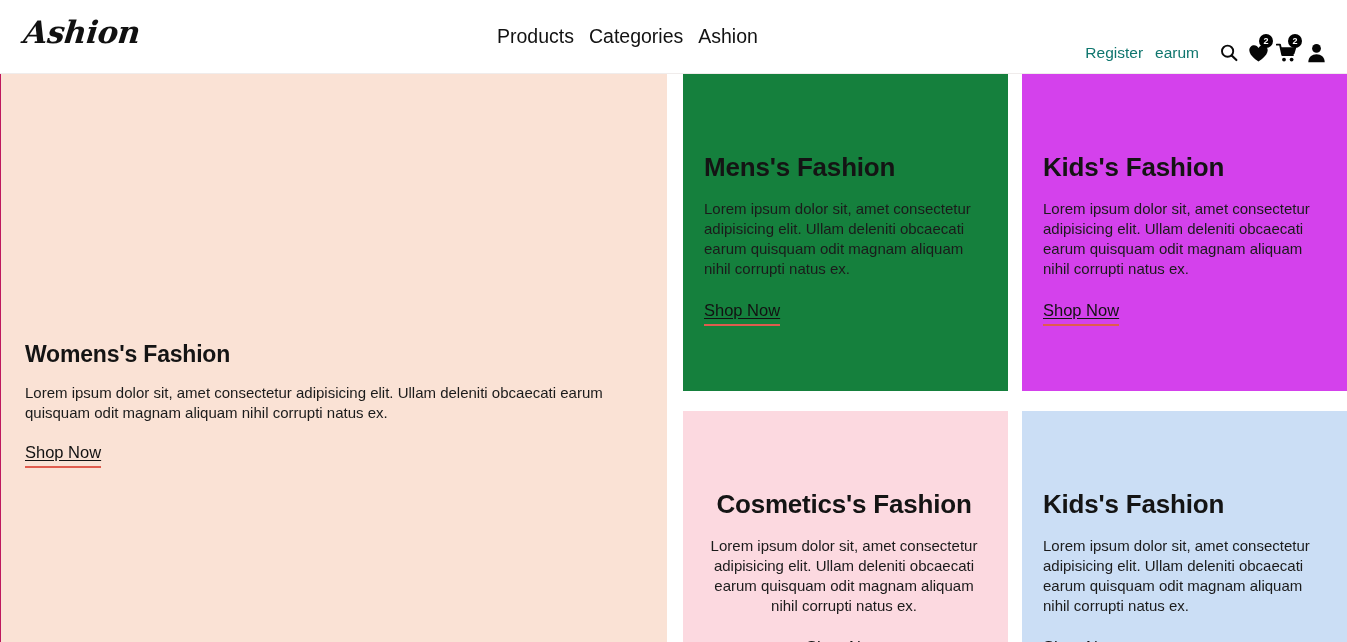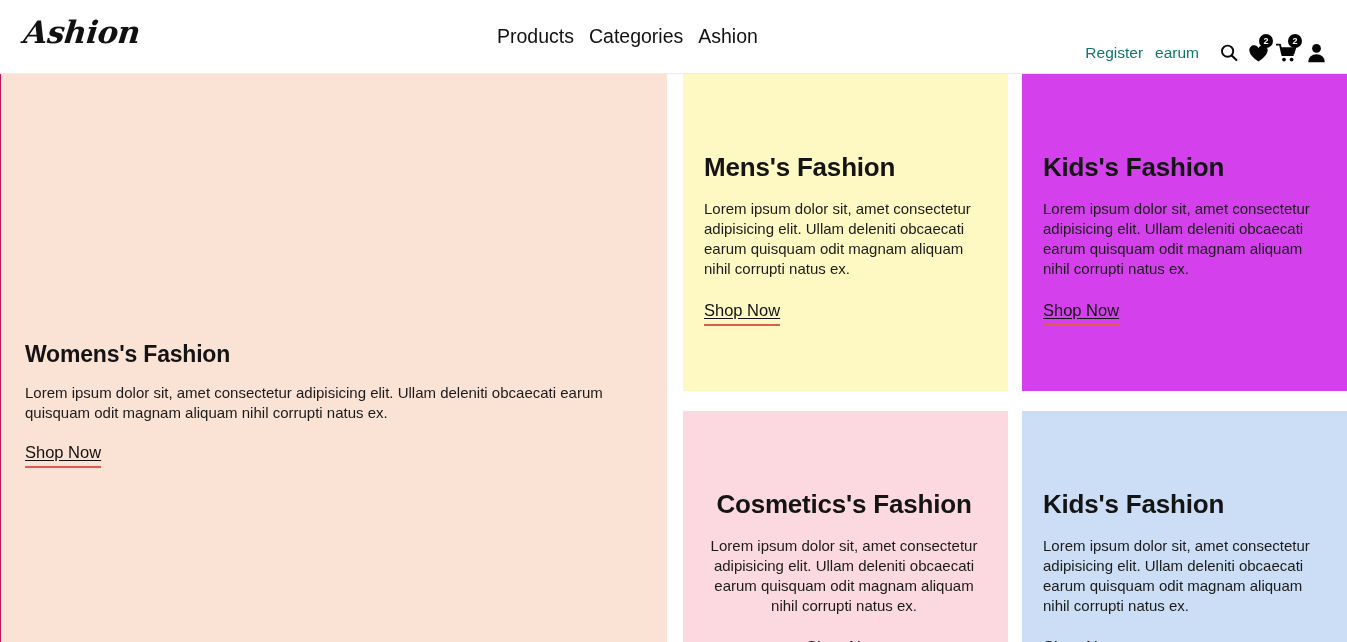--- a/index.html
+++ b/index.html
@@ -227,21 +227,21 @@
 <div class="hero">
 
   <div class="panel" id="panel-womens" style="background: rgb(250, 226, 213);">
     <div class="panel-inner">
       <h2>Womens's Fashion</h2>
       <p>Lorem ipsum dolor sit, amet consectetur adipisicing elit. Ullam deleniti obcaecati earum quisquam odit magnam aliquam nihil corrupti natus ex.</p>
       <a href="#" class="shop-now" style="border-bottom-color: rgb(224, 92, 78);">Shop Now</a>
     </div>
   </div>
 
-  <div class="panel" id="panel-mens" style="background: #fef9c3;">
+  <div class="panel" id="panel-mens" style="background: #15803d;">
     <div class="panel-inner">
       <h2>Mens's Fashion</h2>
       <p>Lorem ipsum dolor sit, amet consectetur adipisicing elit. Ullam deleniti obcaecati earum quisquam odit magnam aliquam nihil corrupti natus ex.</p>
       <a href="#" class="shop-now" style="border-bottom-color: rgb(224, 92, 78);">Shop Now</a>
     </div>
   </div>
 
   <div class="panel" id="panel-kids-top" style="background: rgb(212, 65, 236);">
     <div class="panel-inner">
       <h2>Kids's Fashion</h2>

